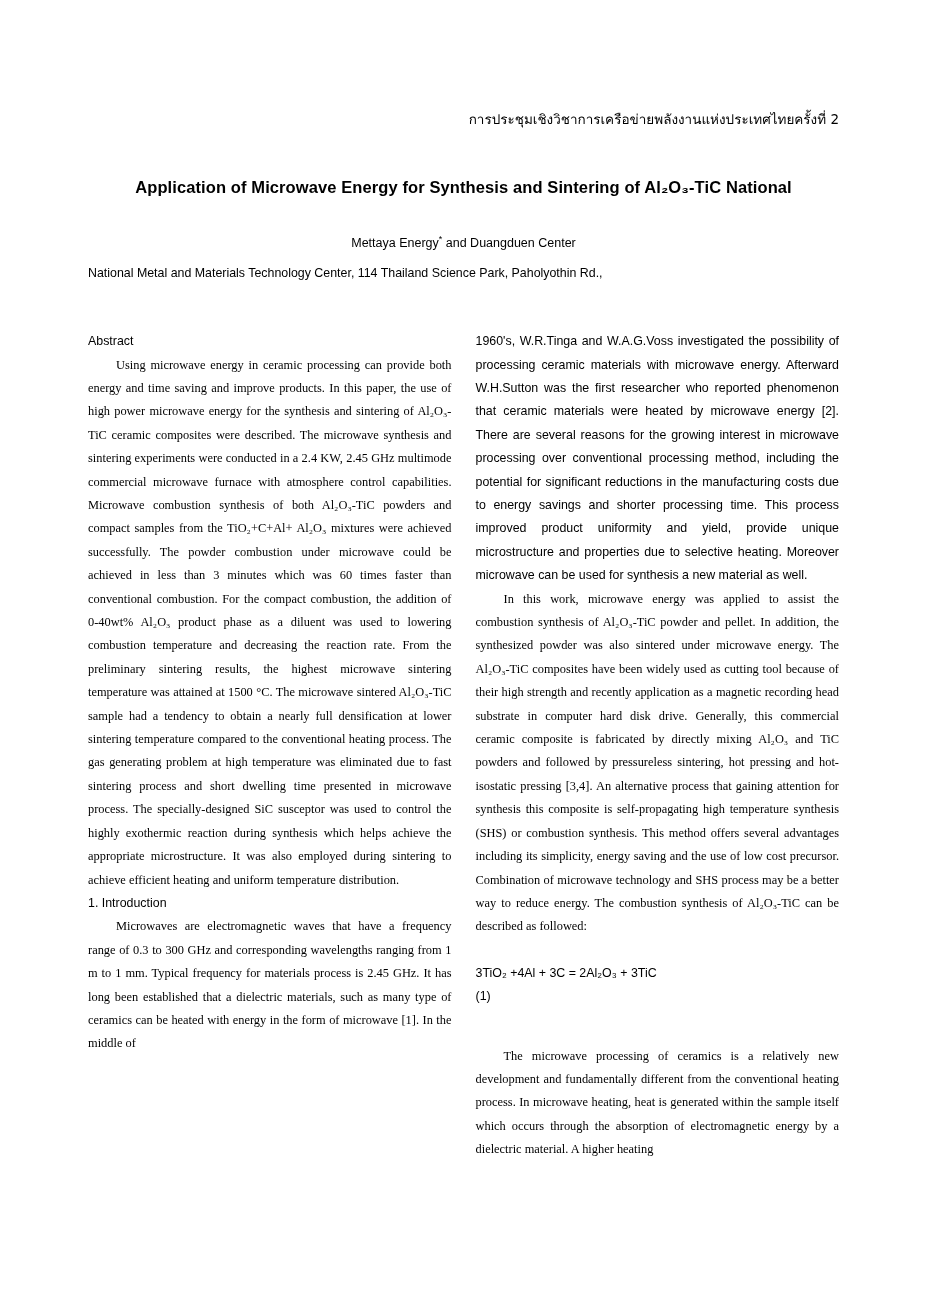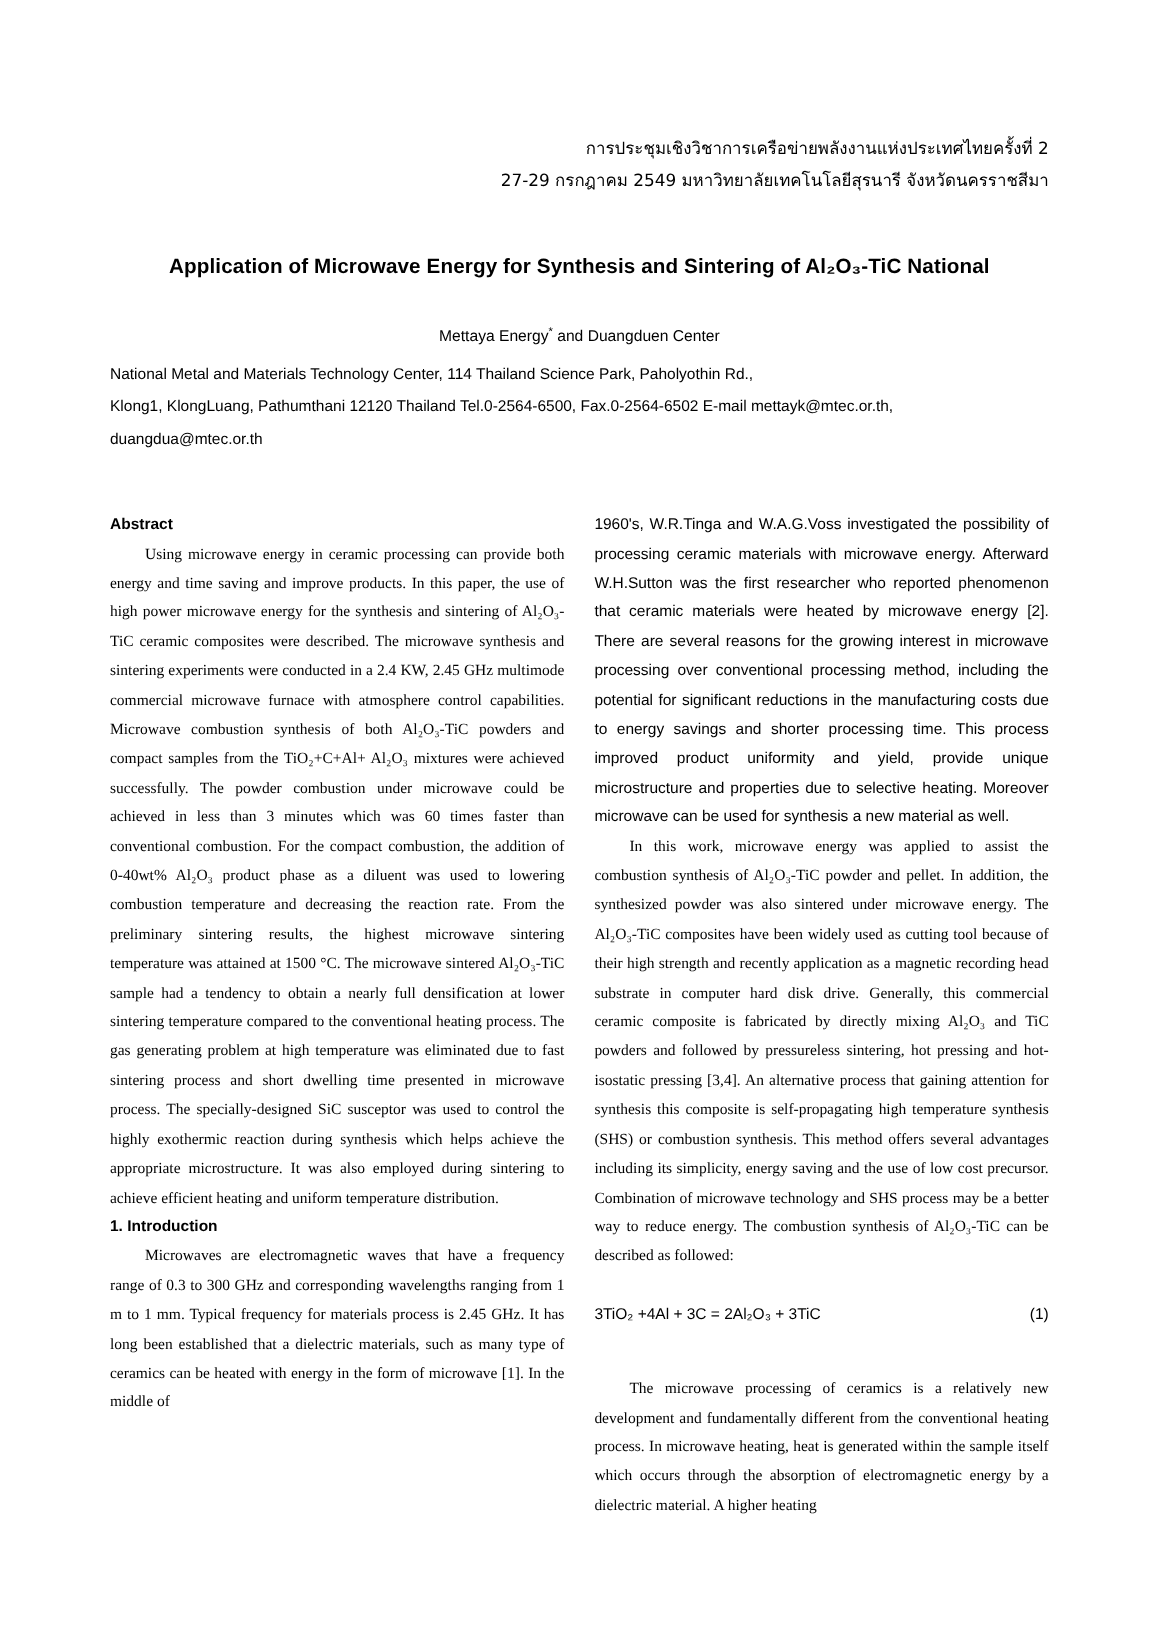--- a/index.html
+++ b/index.html
@@ -49,53 +49,52 @@
     gap: 24px;
     margin-top: 44px;
   }
   .col {
     width: 363.5px;
     font-size: 12.4px;
     line-height: 23.4px;
     text-align: justify;
   }
   .section-heading {
-    font-weight: bold;
+    font-weight: normal;
     font-size: 12.4px;
   }
   .heading-gap { }
   p.indent { text-indent: 28px; font-family: Liberation Serif, serif; }
   .equation-row {
     display: flex;
     justify-content: space-between;
     align-items: baseline;
     margin-top: 23px;
     margin-bottom: 36px;
     text-align: left;
+    flex-direction: column;
   }
 </style>
 </head>
 <body>
 
 <div class="page">
 
   <div class="thai-header">
     <div>การประชุมเชิงวิชาการเครือข่ายพลังงานแห่งประเทศไทยครั้งที่ 2</div>
-    <div>27-29 กรกฎาคม 2549 มหาวิทยาลัยเทคโนโลยีสุรนารี  จังหวัดนครราชสีมา</div>
   </div>
 
   <h1 class="paper-title">Application of Microwave Energy for Synthesis and Sintering of Al₂O₃-TiC National</h1>
 
   <div class="authors-line">
     <span>Mettaya Energy</span><sup>*</sup><span> and Duangduen Center</span>
   </div>
 
   <div class="affiliation">
     <div>National Metal and Materials Technology Center, 114 Thailand Science Park, Paholyothin Rd.,</div>
-    <div>Klong1, KlongLuang, Pathumthani 12120 Thailand Tel.0-2564-6500, Fax.0-2564-6502 E-mail mettayk@mtec.or.th, duangdua@mtec.or.th</div>
   </div>
 
   <div class="columns">
 
     <div class="col">
       <div class="section-heading">Abstract</div>
       <p class="indent">Using microwave energy in ceramic processing can provide both energy and time saving and improve products. In this paper, the use of high power microwave energy for the synthesis and sintering of Al₂O₃-TiC ceramic composites were described. The microwave synthesis and sintering experiments were conducted in a 2.4 KW, 2.45 GHz multimode commercial microwave furnace with atmosphere control capabilities. Microwave combustion synthesis of both Al₂O₃-TiC powders and compact samples from the TiO₂+C+Al+ Al₂O₃ mixtures were achieved successfully. The powder combustion under microwave could be achieved in less than 3 minutes which was 60 times faster than conventional combustion. For the compact combustion, the addition of 0-40wt% Al₂O₃ product phase as a diluent was used to lowering combustion temperature and decreasing the reaction rate. From the preliminary sintering results, the highest microwave sintering temperature was attained at 1500 °C. The microwave sintered Al₂O₃-TiC sample had a tendency to obtain a nearly full densification at lower sintering temperature compared to the conventional heating process. The gas generating problem at high temperature was eliminated due to fast sintering process and short dwelling time presented in microwave process. The specially-designed SiC susceptor was used to control the highly exothermic reaction during synthesis which helps achieve the appropriate microstructure. It was also employed during sintering to achieve efficient heating and uniform temperature distribution.</p>
 
       <div class="section-heading heading-gap">1. Introduction</div>
       <p class="indent">Microwaves are electromagnetic waves that have a frequency range of 0.3 to 300 GHz and corresponding wavelengths ranging from 1 m to 1 mm. Typical frequency for materials process is 2.45 GHz. It has long been established that a dielectric materials, such as many type of ceramics can be heated with energy in the form of microwave [1]. In the middle of</p>

